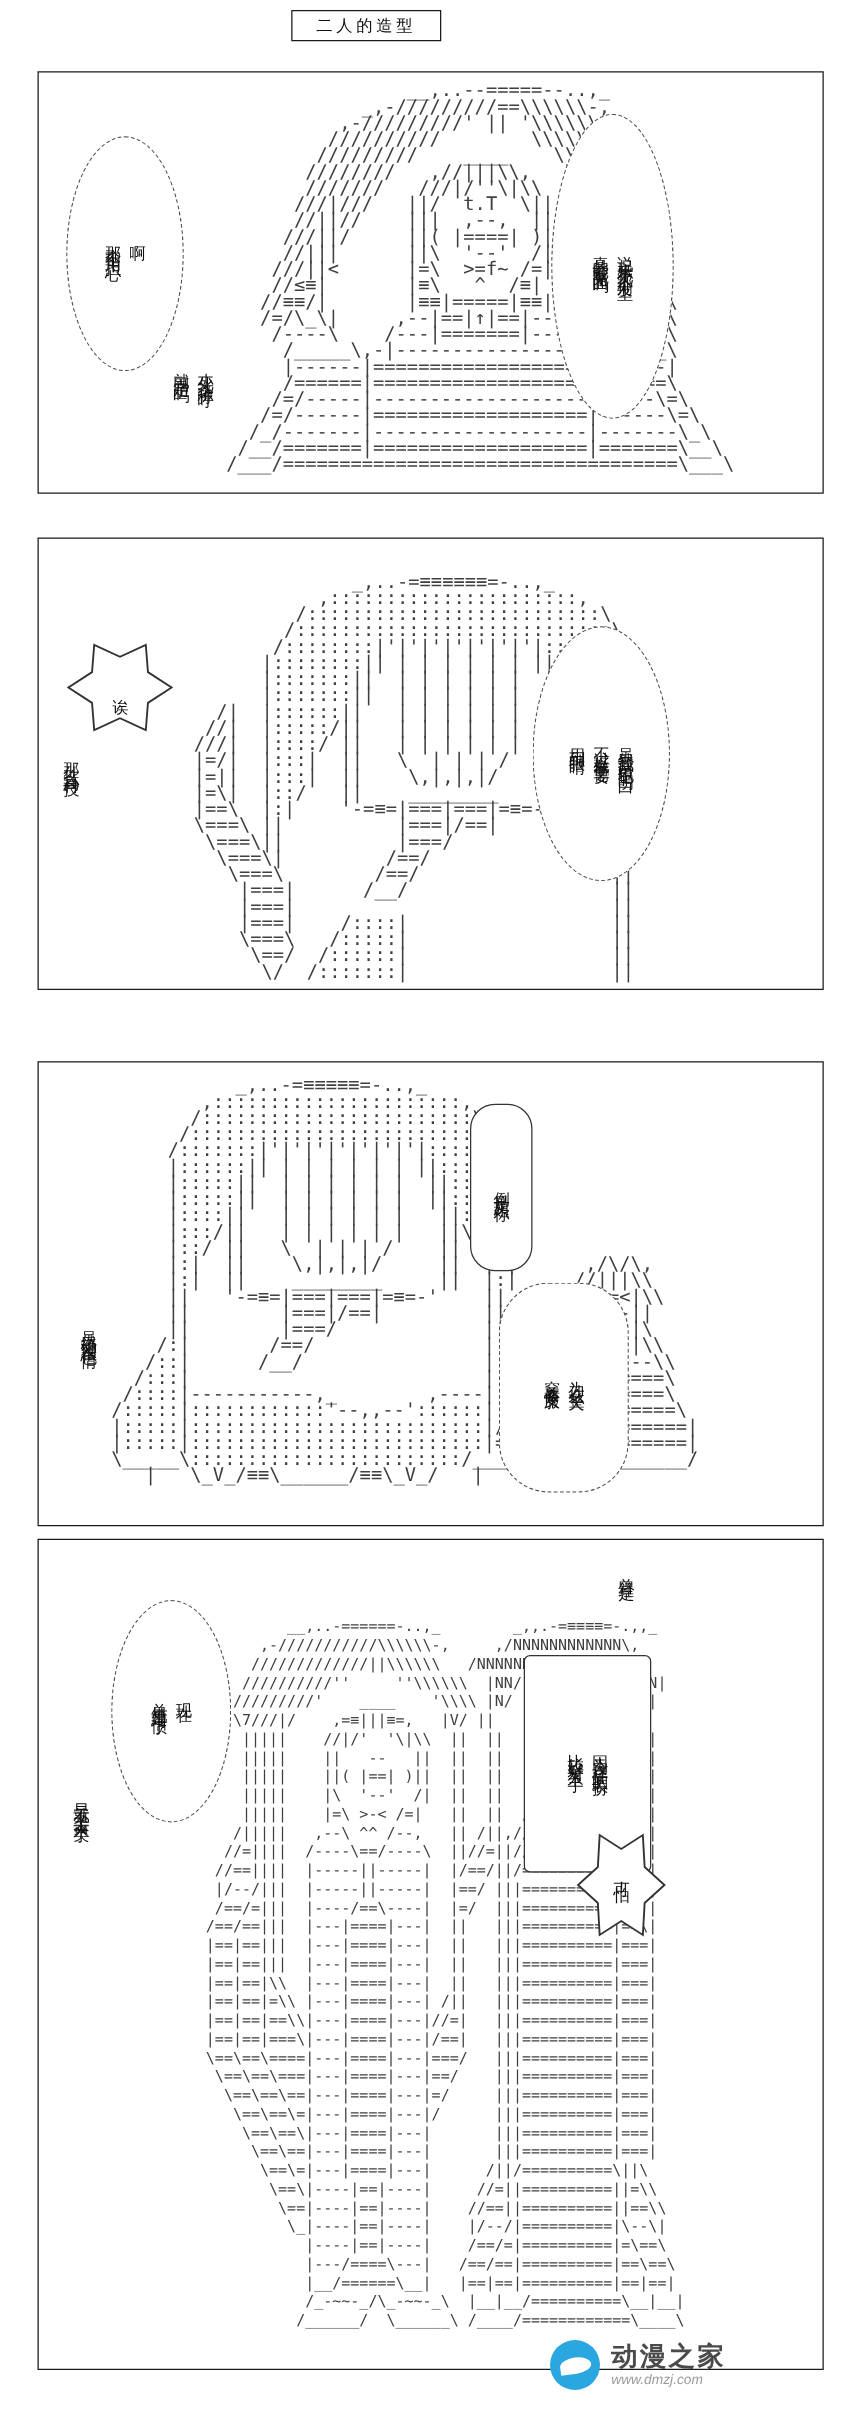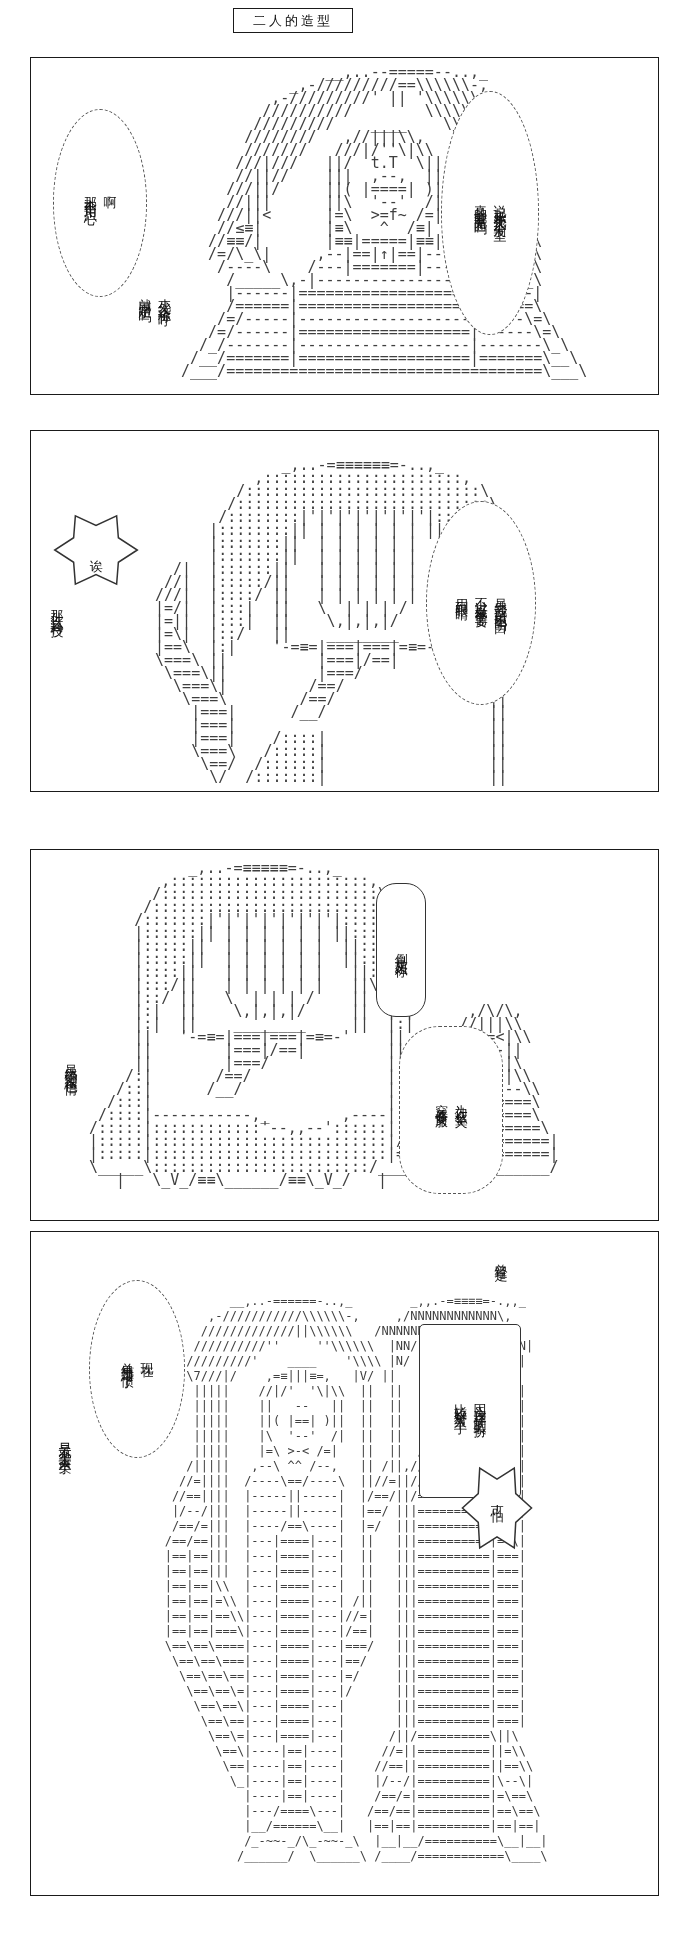--- a/index.html
+++ b/index.html
@@ -215,14 +215,21 @@
       <span class="vtext">早就不袭击人类了</span>
     </div>
     <div class="burst" style="left:430px;top:228px;width:72px;height:96px;">
       <svg viewBox="0 0 100 100" preserveAspectRatio="none">
         <polygon points="98,50 76,65 74,91.6 50,80 26,91.6 24,65 2,50 24,35 26,8.4 50,20 74,8.4 76,35" fill="#ffffff" stroke="#333333" stroke-width="1.5" vector-effect="non-scaling-stroke"></polygon>
       </svg>
       <span class="vtext">可怕!</span>
     </div>
   </div>
 
+  <div class="watermark">
+    <div class="logo" style="background: rgb(42, 167, 224);"></div>
+    <div class="wm-text">
+      <div class="wm-name">动漫之家</div>
+      <div class="wm-url">www.dmzj.com</div>
+    </div>
+  </div>
 
 </div>
 
 </body></html>

